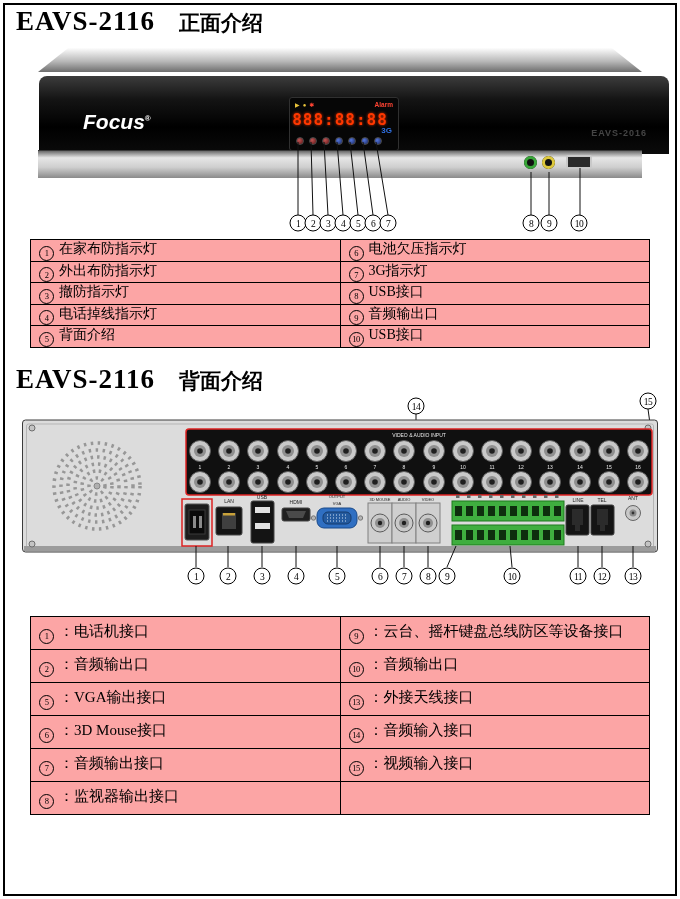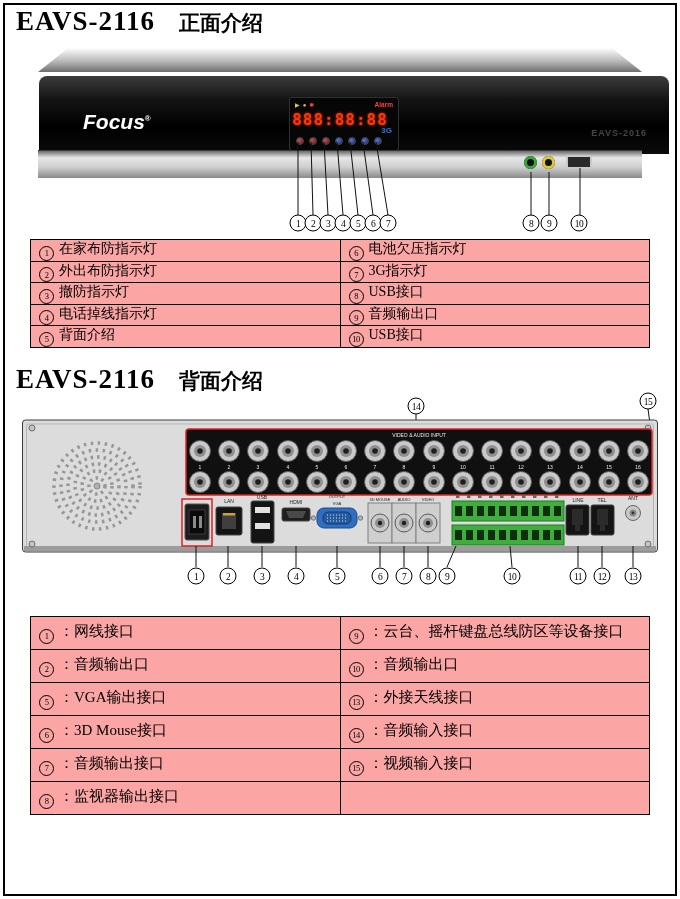--- a/index.html
+++ b/index.html
@@ -394,21 +394,21 @@
   <span class="co" style="left:428px;top:576px">8</span>
   <span class="co" style="left:447px;top:576px">9</span>
   <span class="co" style="left:512px;top:576px">10</span>
   <span class="co" style="left:578px;top:576px">11</span>
   <span class="co" style="left:602px;top:576px">12</span>
   <span class="co" style="left:633px;top:576px">13</span>
 
   <table class="spec" id="table2">
     <tbody>
         <tr>
-      <td><span class="cn">1</span><span>：</span><span>网线接口</span></td>
+      <td><span class="cn">1</span><span>：</span><span>电话机接口</span></td>
       <td><span class="cn">9</span><span>：</span><span>云台、摇杆键盘总线防区等设备接口</span></td>
     </tr>
     <tr>
       <td><span class="cn">2</span><span>：</span><span>音频输出口</span></td>
       <td><span class="cn">10</span><span>：</span><span>音频输出口</span></td>
     </tr>
     <tr>
       <td><span class="cn">5</span><span>：</span><span>VGA输出接口</span></td>
       <td><span class="cn">13</span><span>：</span><span>外接天线接口</span></td>
     </tr>

